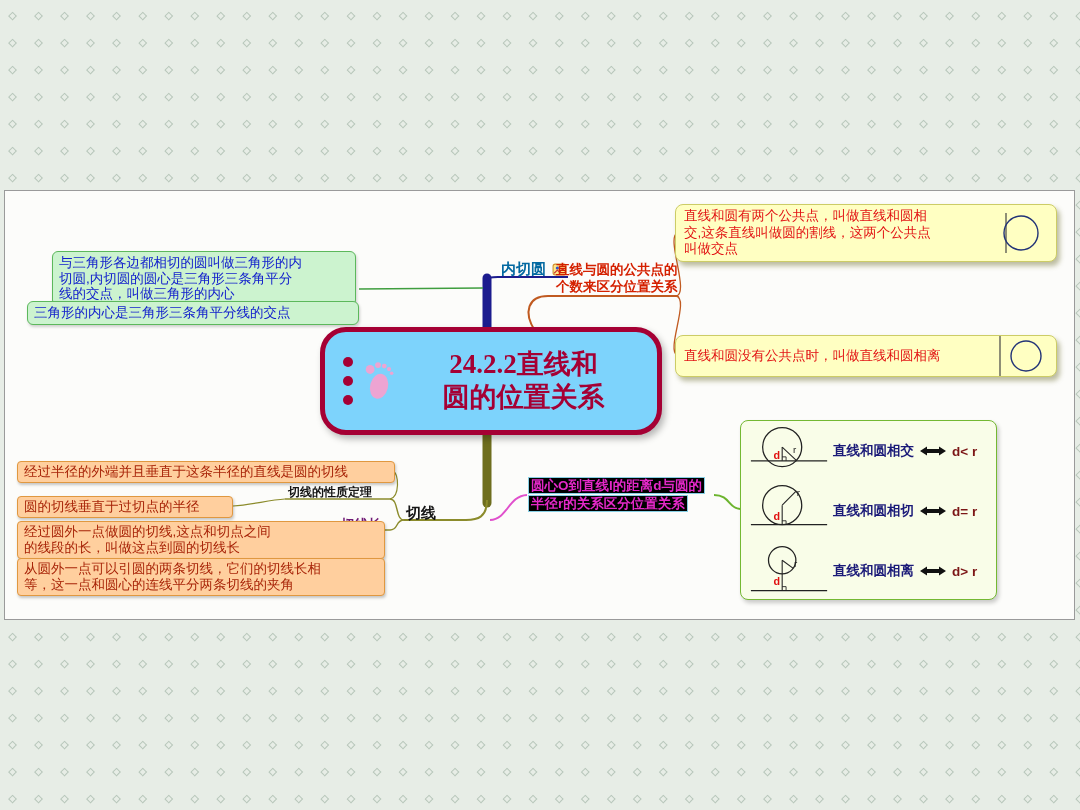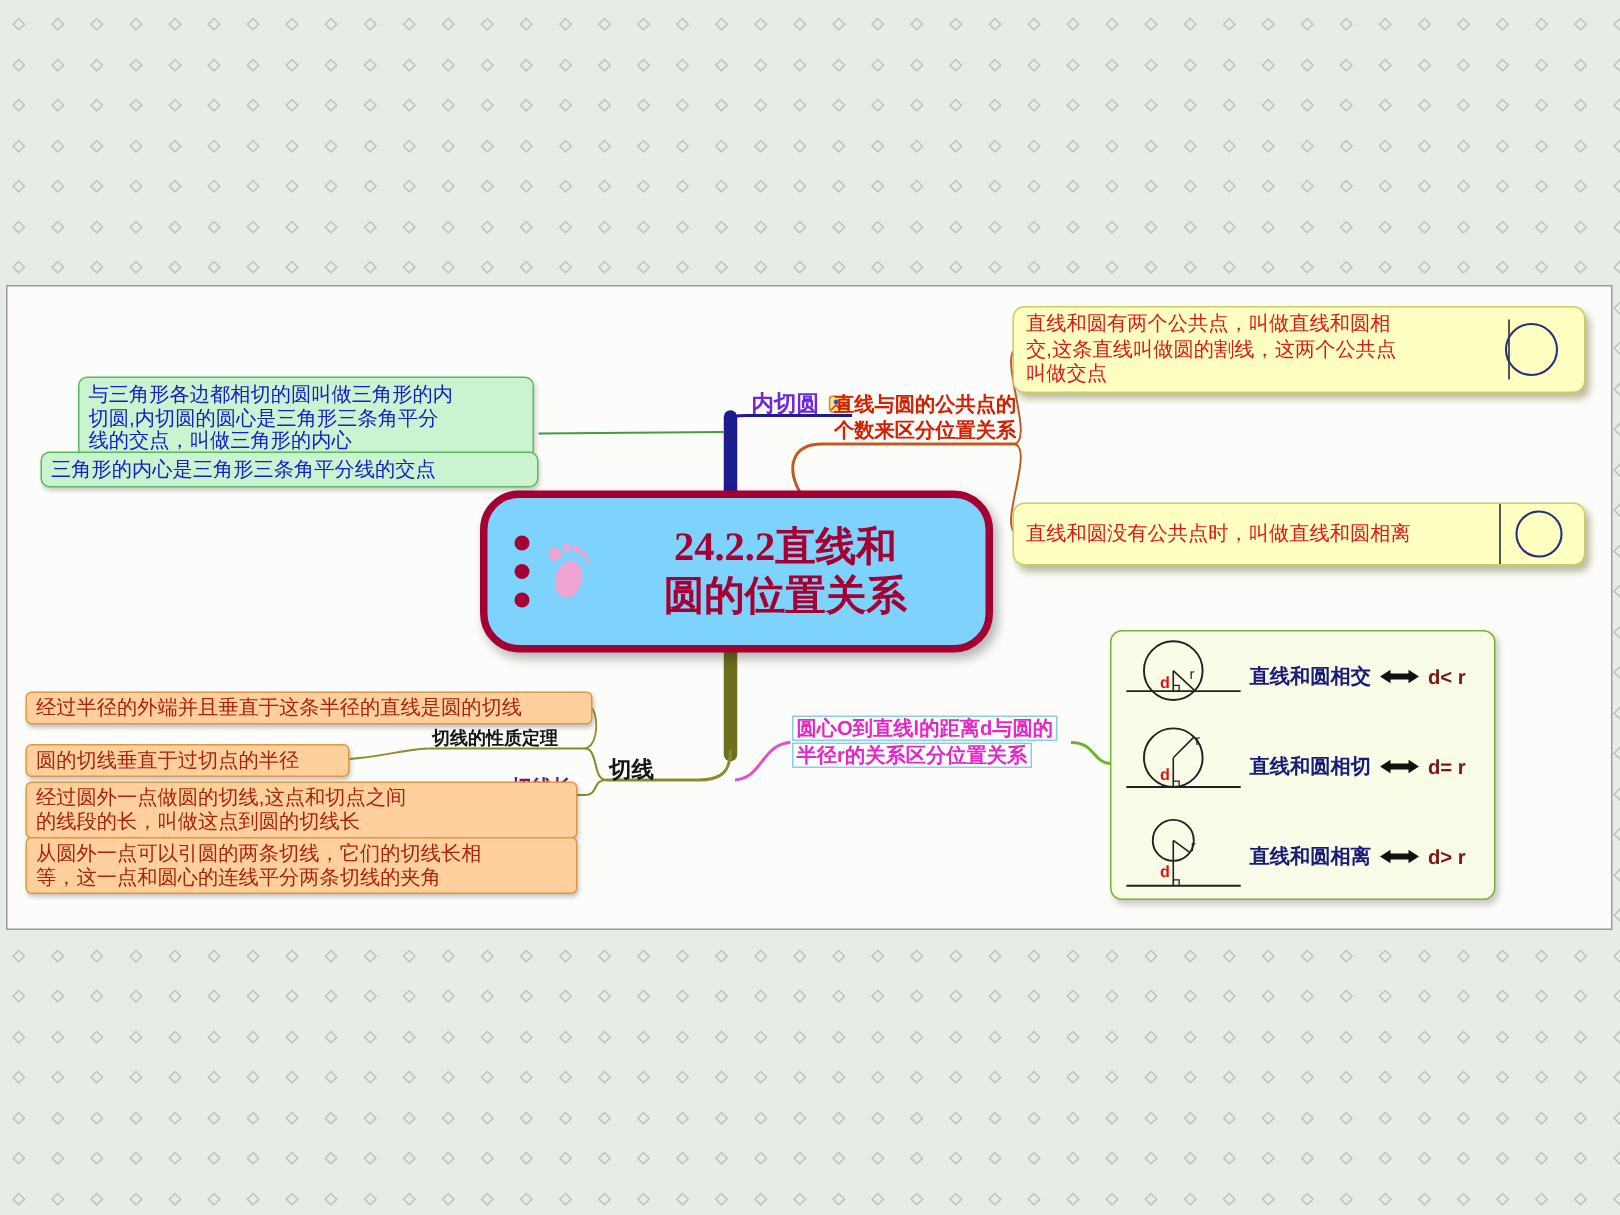--- a/index.html
+++ b/index.html
@@ -25,27 +25,27 @@
   .greenbox{background:#ccf3cf;border:1px solid #5cb85c;border-radius:6px;color:#1220cc;
     font-size:13.5px;line-height:15.5px;padding:3px 6px;box-shadow:1px 2px 3px rgba(0,0,0,.18);}
   .ybox{background:#ffffc2;border:1px solid #cccc66;border-radius:8px;display:flex;
     align-items:center;padding:3px 8px;box-shadow:3px 4px 5px rgba(110,110,50,.45);}
   .ytext{color:#e21414;font-size:13.5px;line-height:16.5px;flex:1;}
   .ydiag{width:56px;height:44px;flex:none;}
   .obox{background:#ffcf9e;border:1px solid #e09840;border-radius:4px;color:#a82408;
     font-size:13.5px;line-height:16px;padding:2px 6px;box-shadow:1px 2px 3px rgba(0,0,0,.22);}
   
   .blabel{font-weight:bold;}
-  #lbl-inscribed{left:501px;top:260px;font-size:15px;color:#6d28d9;font-family:Liberation Mono, monospace;}
+  #lbl-inscribed{left:501px;top:260px;font-size:15px;color:#0369a1;font-family:Liberation Mono, monospace;}
   #lbl-common{left:556px;top:261px;font-size:13.5px;color:#d42000;line-height:17px;}
   #lbl-tangent{left:406px;top:504px;font-size:15px;color:#151515;}
   #lbl-property{left:288px;top:484px;font-size:12px;color:#151515;}
   #lbl-tanlen{left:341px;top:516px;font-size:13.5px;color:#701a75;}
   #lbl-distance{left:528px;top:477px;}
-  #lbl-distance .hl{display:block;width:max-content;background:#ffffff;border:1px solid #86cfe4;
+  #lbl-distance .hl{display:block;width:max-content;background:#000000;border:1px solid #86cfe4;
     color:#e428c8;font-weight:bold;font-size:13.5px;line-height:15px;padding:0 2px;margin-bottom:1px;}
   
   #rel-box{left:740px;top:420px;width:257px;height:180px;background:#f9fde8;
     border:1.5px solid #74b832;border-radius:8px;box-shadow:2px 3px 4px rgba(0,0,0,.2);}
   .brow{position:absolute;left:0;width:100%;height:60px;display:flex;align-items:center;}
   .bdiag{width:86px;height:56px;flex:none;margin-left:6px;}
   .bname{color:#1a1a78;font-weight:bold;font-size:13.5px;}
   .barrow{margin:0 5px;flex:none;}
   .brel{color:#7c1616;font-weight:bold;font-size:13.5px;}
 </style>

